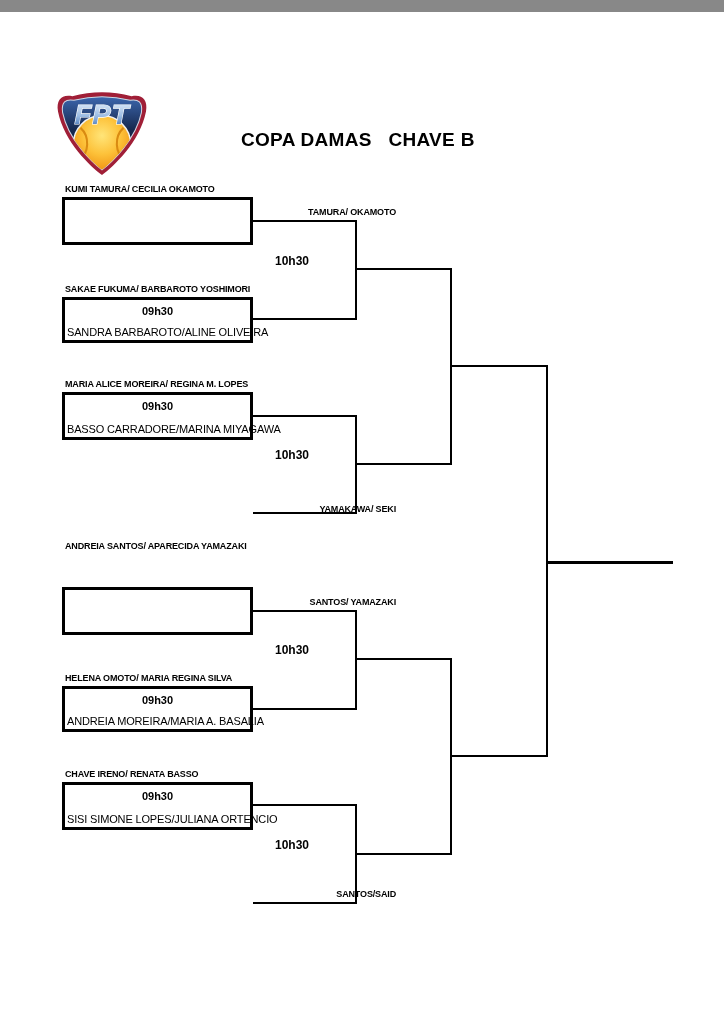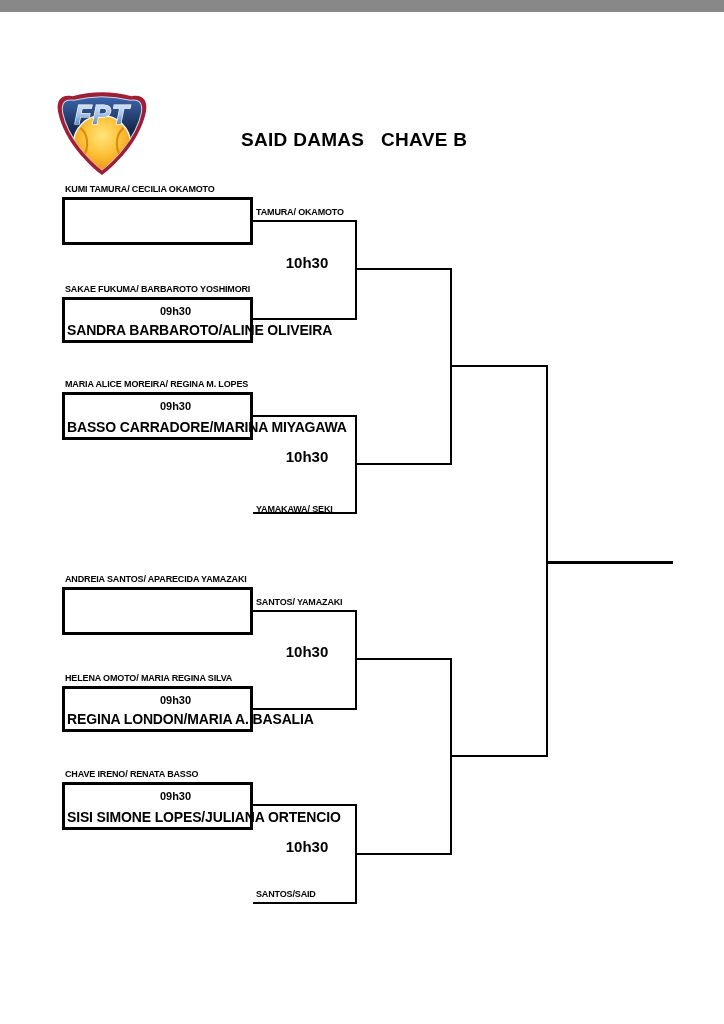--- a/index.html
+++ b/index.html
@@ -14,34 +14,34 @@
   }
   .match-box{
     position:absolute;left:62px;width:191px;border:3px solid #000;
     box-sizing:border-box;background:#fff;
   }
   .team-label{
     position:absolute;left:65px;width:200px;font-size:9px;font-weight:700;
     letter-spacing:-.15px;white-space:pre;
   }
   .team-inside{
-    position:absolute;left:2px;bottom:2px;font-size:14px;font-weight:700;
+    position:absolute;left:2px;bottom:2px;font-size:11px;font-weight:400;
     letter-spacing:-.15px;white-space:pre;
   }
   .match-time{
     position:absolute;left:0;top:5px;width:100%;text-align:center;
-    font-size:11px;font-weight:700;padding-left:18px;
+    font-size:11px;font-weight:700;
   }
   .advance-label{
     position:absolute;left:256px;width:140px;font-size:9px;font-weight:700;
-    letter-spacing:-.15px;white-space:pre;
+    letter-spacing:-.15px;white-space:pre;text-align:right;
   }
   .round2-time{
-    position:absolute;left:272px;width:70px;text-align:center;
-    font-size:15px;font-weight:700;
+    position:absolute;left:257px;width:70px;text-align:center;
+    font-size:12px;font-weight:700;
   }
   .hline{position:absolute;height:2px;background:#000;}
   .vline{position:absolute;width:2px;background:#000;}
   .champ{height:3px;}
   #logo{position:absolute;left:50px;top:77px;width:104px;height:88px;}
 </style>
 </head>
 <body>
 
 <div id="page">
@@ -73,21 +73,21 @@
       <path d="M50,79 C41,72 17,50 11.5,23 C10,13 14.5,9.5 22.5,11 C40,6.5 60,6.5 77.5,11 C85.5,9.5 90,13 88.5,23 C83,50 59,72 50,79 Z" fill="url(#navyGrad)" stroke="#cfd6e2" stroke-width="1"></path>
     </g>
     <g clip-path="url(#shieldClip)">
       <circle cx="50" cy="54" r="28" fill="url(#ballGrad)" stroke="#f3f3f1" stroke-width="1.5"></circle>
       <path d="M29,38 C38,46 38,63 27,70" stroke="#d98a12" fill="none" stroke-width="2"></path>
       <path d="M71,38 C62,46 62,63 73,70" stroke="#d98a12" fill="none" stroke-width="2"></path>
     </g>
     <text x="50" y="34" text-anchor="middle" font-size="27" font-style="italic" font-weight="bold" font-family="Liberation Sans, sans-serif" letter-spacing="1" fill="url(#fptGrad)" stroke="#ffffff" stroke-width="1.2" paint-order="stroke">FPT</text>
   </svg>
 
-  <div class="title">SAID DAMAS   CHAVE B</div>
+  <div class="title">COPA DAMAS   CHAVE B</div>
 
   <div class="team-label" style="top:172px">KUMI TAMURA/ CECILIA OKAMOTO</div>
   <div class="match-box" style="top:185px;height:48px">
     <div class="match-time"></div>
     <div class="team-inside"></div>
   </div>
   <div class="advance-label" style="top:195px">TAMURA/ OKAMOTO</div>
   <div class="hline" style="left:253px;top:208px;width:104px"></div>
 
   <div class="team-label" style="top:272px">SAKAE FUKUMA/ BARBAROTO YOSHIMORI</div>
@@ -108,32 +108,32 @@
   </div>
   <div class="hline" style="left:253px;top:403px;width:104px"></div>
 
   <div class="advance-label" style="top:492px">YAMAKAWA/ SEKI</div>
   <div class="hline" style="left:253px;top:500px;width:104px"></div>
 
   <div class="vline" style="left:355px;top:403px;height:99px"></div>
   <div class="round2-time" style="top:436px">10h30</div>
   <div class="hline" style="left:355px;top:451px;width:97px"></div>
 
-  <div class="team-label" style="top:562px">ANDREIA SANTOS/ APARECIDA YAMAZAKI</div>
+  <div class="team-label" style="top:529px">ANDREIA SANTOS/ APARECIDA YAMAZAKI</div>
   <div class="match-box" style="top:575px;height:48px">
     <div class="match-time"></div>
     <div class="team-inside"></div>
   </div>
   <div class="advance-label" style="top:585px">SANTOS/ YAMAZAKI</div>
   <div class="hline" style="left:253px;top:598px;width:104px"></div>
 
   <div class="team-label" style="top:661px">HELENA OMOTO/ MARIA REGINA SILVA</div>
   <div class="match-box" style="top:674px;height:46px">
     <div class="match-time">09h30</div>
-    <div class="team-inside">REGINA LONDON/MARIA A. BASALIA</div>
+    <div class="team-inside">ANDREIA MOREIRA/MARIA A. BASALIA</div>
   </div>
   <div class="hline" style="left:253px;top:696px;width:104px"></div>
 
   <div class="vline" style="left:355px;top:598px;height:100px"></div>
   <div class="round2-time" style="top:631px">10h30</div>
   <div class="hline" style="left:355px;top:646px;width:97px"></div>
 
   <div class="team-label" style="top:757px">CHAVE IRENO/ RENATA BASSO</div>
   <div class="match-box" style="top:770px;height:48px">
     <div class="match-time">09h30</div>

